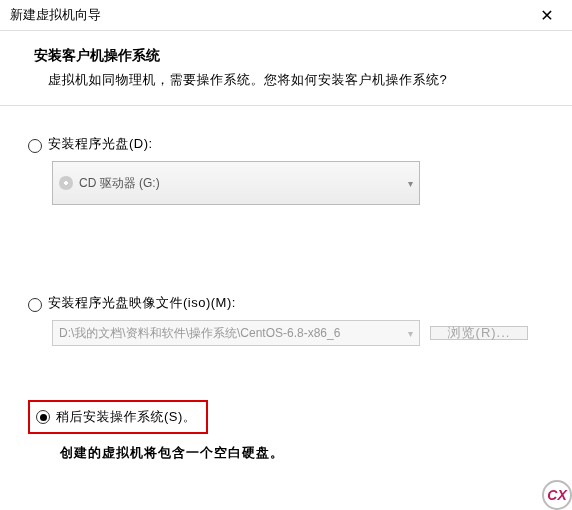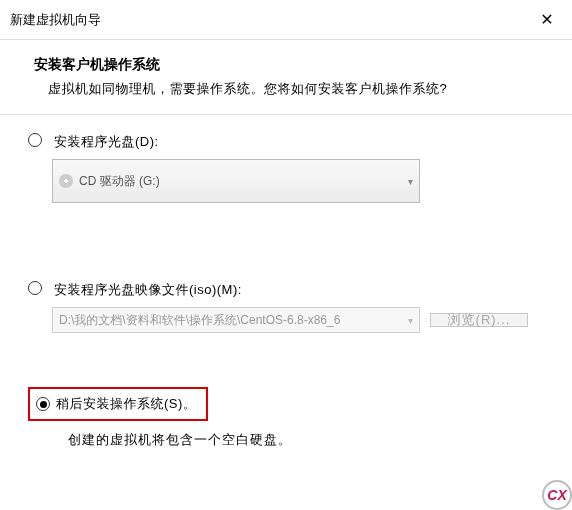--- a/index.html
+++ b/index.html
@@ -10,21 +10,21 @@
     color: #000;
     width: 572px;
     height: 510px;
     position: relative;
     overflow: hidden;
   }
   .titlebar {
     display: flex;
     align-items: center;
     justify-content: space-between;
-    height: 40px;
+    height: 31px;
     padding: 0 10px 0 10px;
     border-bottom: 1px solid #ddd;
   }
   .close-btn {
     font-size: 16px;
     width: 30px;
     text-align: center;
     cursor: default;
     font-family: Arial, sans-serif;
   }
@@ -49,23 +49,24 @@
   .source-label {
     margin-bottom: 28px;
     letter-spacing: 1px;
   }
   .option {
     margin-bottom: 8px;
     padding-left: 4px;
   }
   .radio-row {
     display: flex;
-    align-items: flex-start;
-    gap: 12px;
+    align-items: flex-end;
+    gap: 6px;
     margin-bottom: 8px;
+    margin-top: 11px;
   }
   .radio {
     width: 14px;
     height: 14px;
     border: 1px solid #333;
     border-radius: 50%;
     display: inline-flex;
     align-items: center;
     justify-content: center;
     flex-shrink: 0;
@@ -145,23 +146,24 @@
   }
   .gap-mid { height: 46px; }
   .highlight-box {
     border: 2px solid #d60000;
     padding: 6px 10px 6px 6px;
     display: inline-flex;
     align-items: center;
     gap: 6px;
   }
   .hint-text {
-    margin-left: 40px;
+    margin-left: 32px;
     margin-top: 10px;
     letter-spacing: 1px;
+    font-weight: bold;
   }
   .watermark {
     position: absolute;
     right: 0;
     bottom: 0;
     display: flex;
     align-items: center;
     gap: 4px;
     color: #888;
     font-size: 10px;

